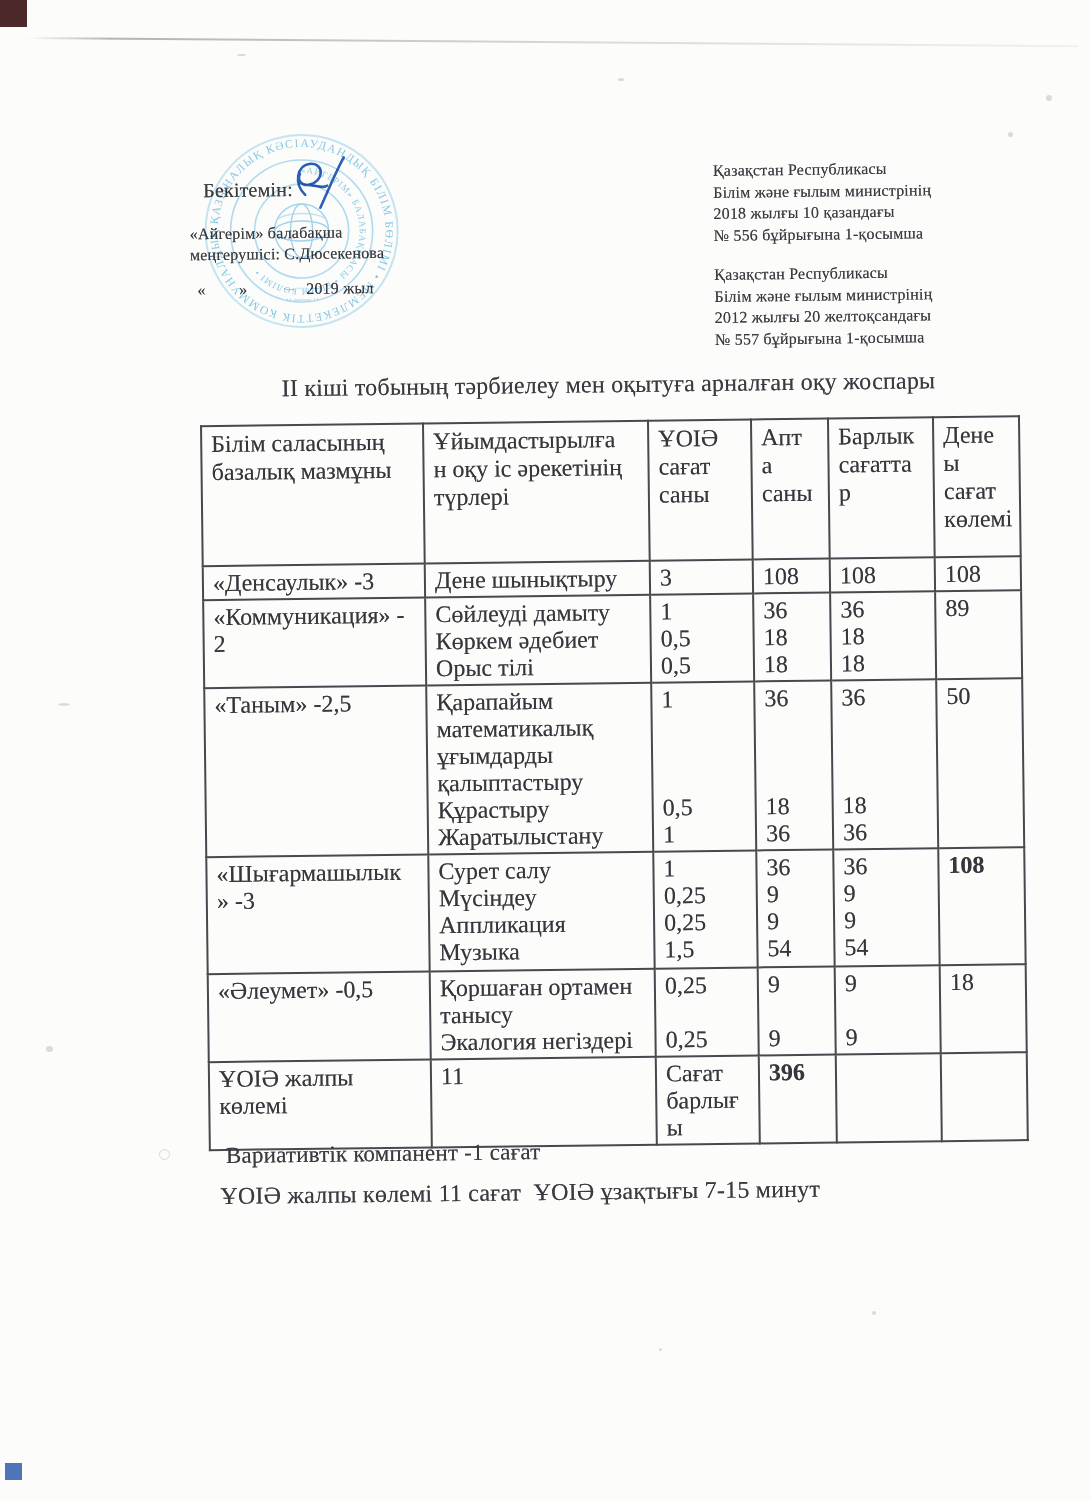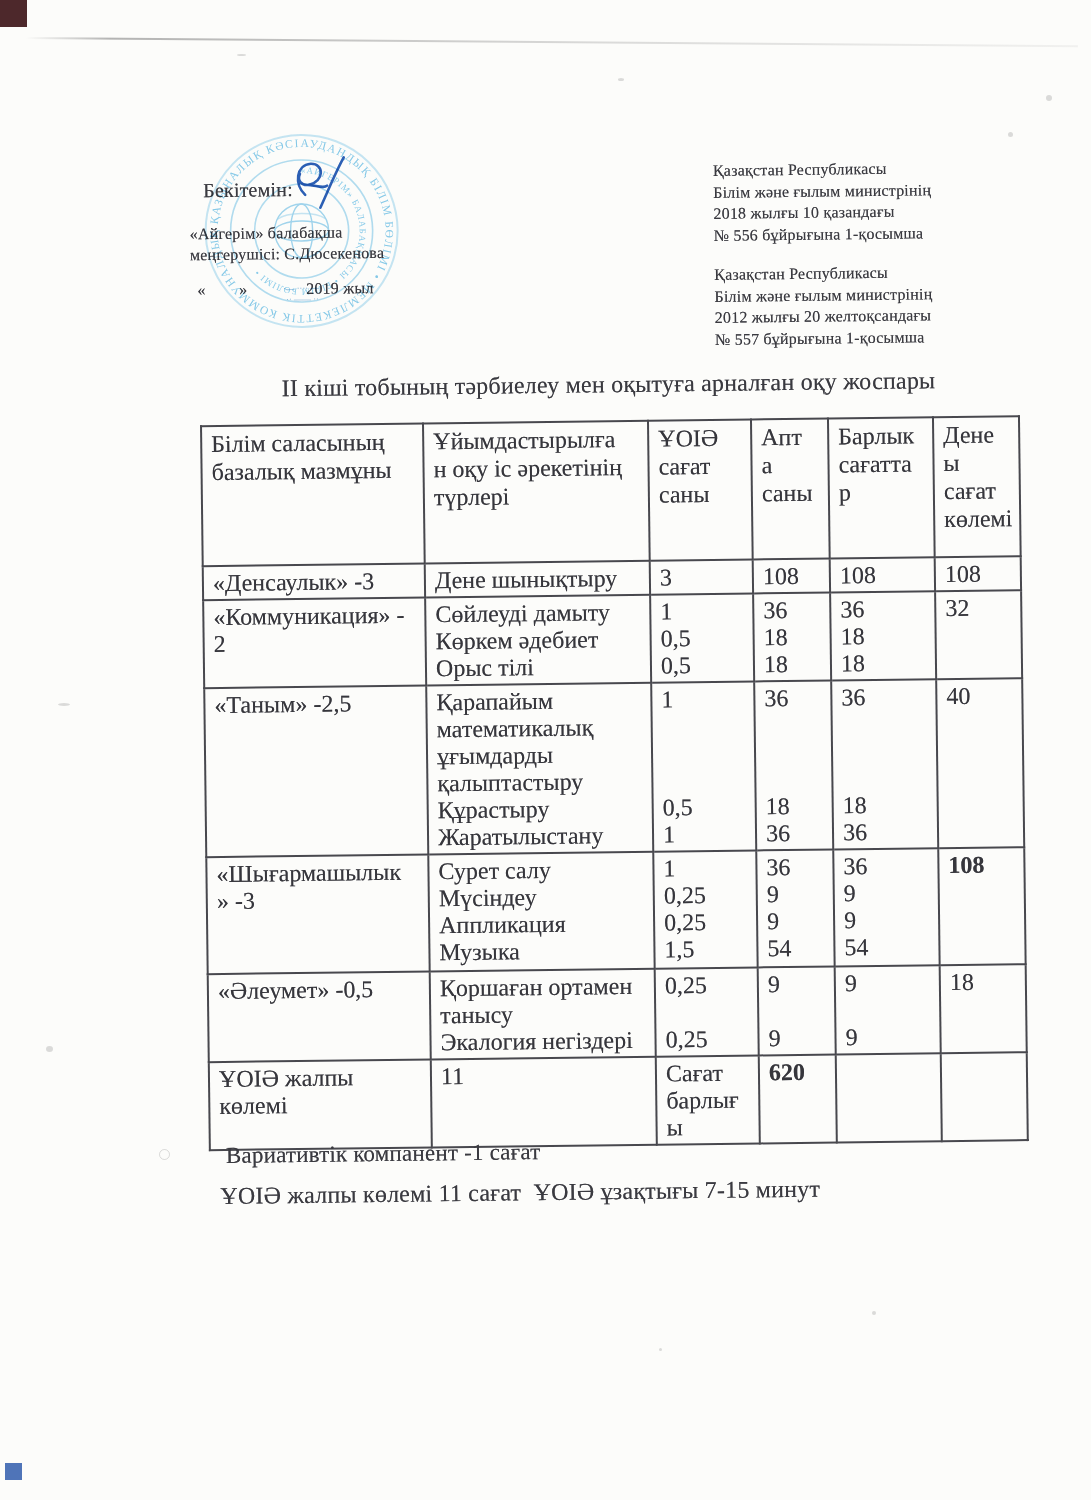--- a/index.html
+++ b/index.html
@@ -216,21 +216,21 @@
               <div class="line">36</div>
               <div class="line">18</div>
               <div class="line">18</div>
             </td>
             <td>
               <div class="line">36</div>
               <div class="line">18</div>
               <div class="line">18</div>
             </td>
             <td>
-              <div class="line">32</div>
+              <div class="line">89</div>
             </td>
           </tr>
           <tr>
             <td>
               <div class="line">«Таным» -2,5</div>
             </td>
             <td>
               <div class="line">Қарапайым</div>
               <div class="line">математикалық</div>
               <div class="line">ұғымдарды</div>
@@ -256,21 +256,21 @@
             </td>
             <td>
               <div class="line">36</div>
               <div class="line"></div>
               <div class="line"></div>
               <div class="line"></div>
               <div class="line">18</div>
               <div class="line">36</div>
             </td>
             <td>
-              <div class="line">40</div>
+              <div class="line">50</div>
             </td>
           </tr>
           <tr>
             <td>
               <div class="line">«Шығармашылык</div>
               <div class="line">» -3</div>
             </td>
             <td>
               <div class="line">Сурет салу</div>
               <div class="line">Мүсіндеу</div>
@@ -334,21 +334,21 @@
             </td>
             <td>
               <div class="line">11</div>
             </td>
             <td>
               <div class="line">Сағат</div>
               <div class="line">барлығ</div>
               <div class="line">ы</div>
             </td>
             <td>
-              <div class="line em">620</div>
+              <div class="line em">396</div>
             </td>
             <td></td>
             <td></td>
           </tr>
         </tbody>
     </table>
 
     <div class="txt note-1">Вариативтік компанент -1 сағат</div>
     <div class="txt note-2">ҰОІӘ жалпы көлемі 11 сағат  ҰОІӘ ұзақтығы 7-15 минут</div>
 

